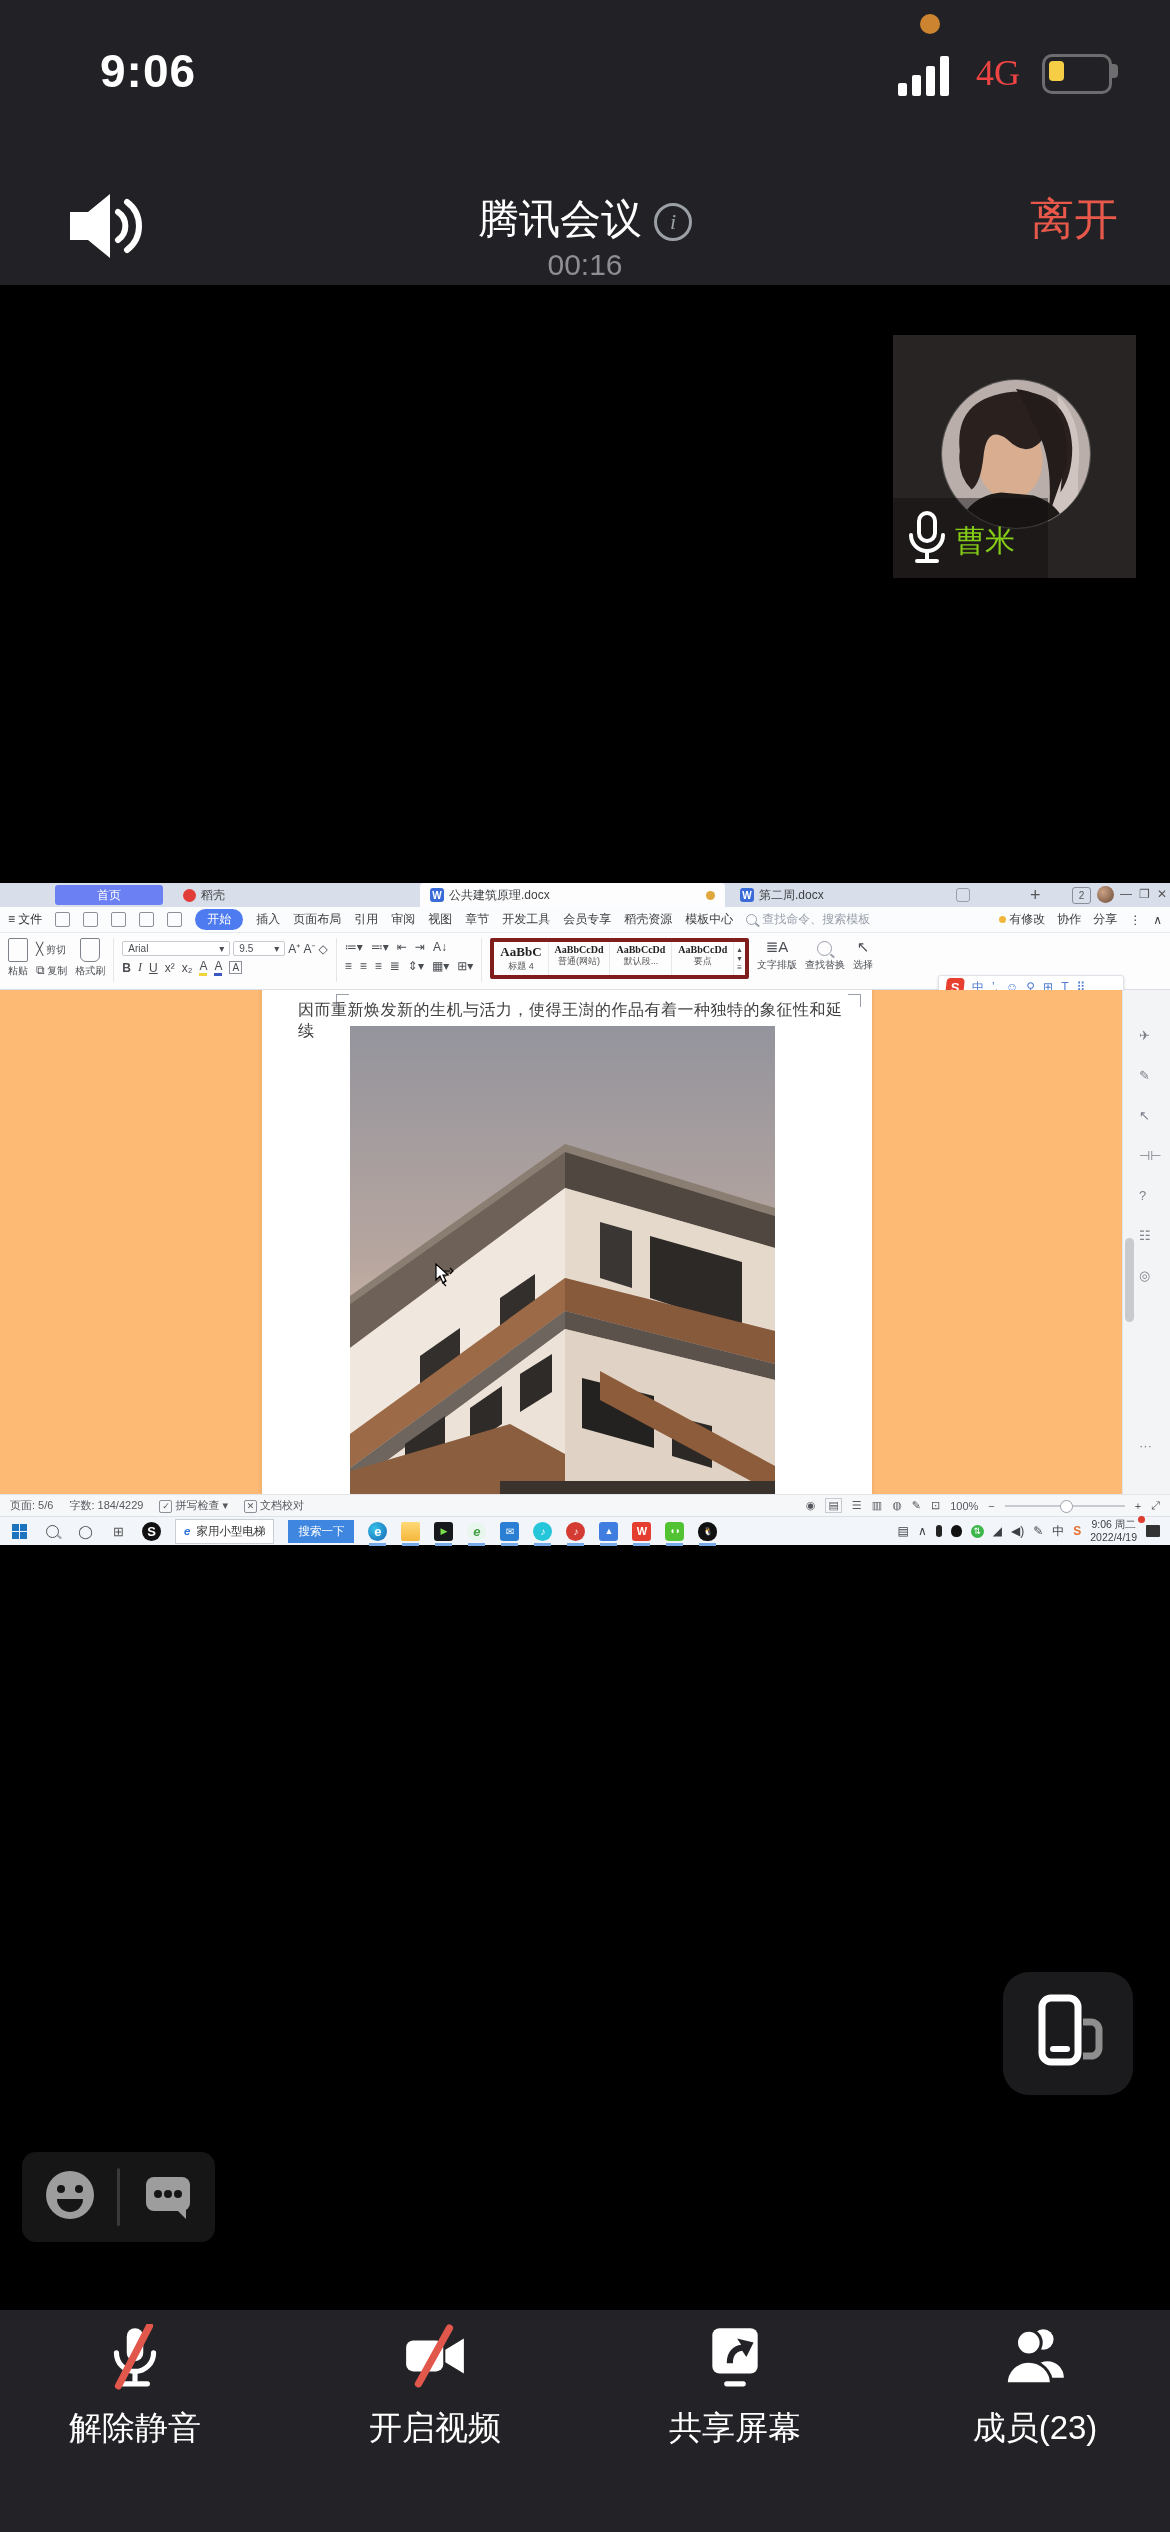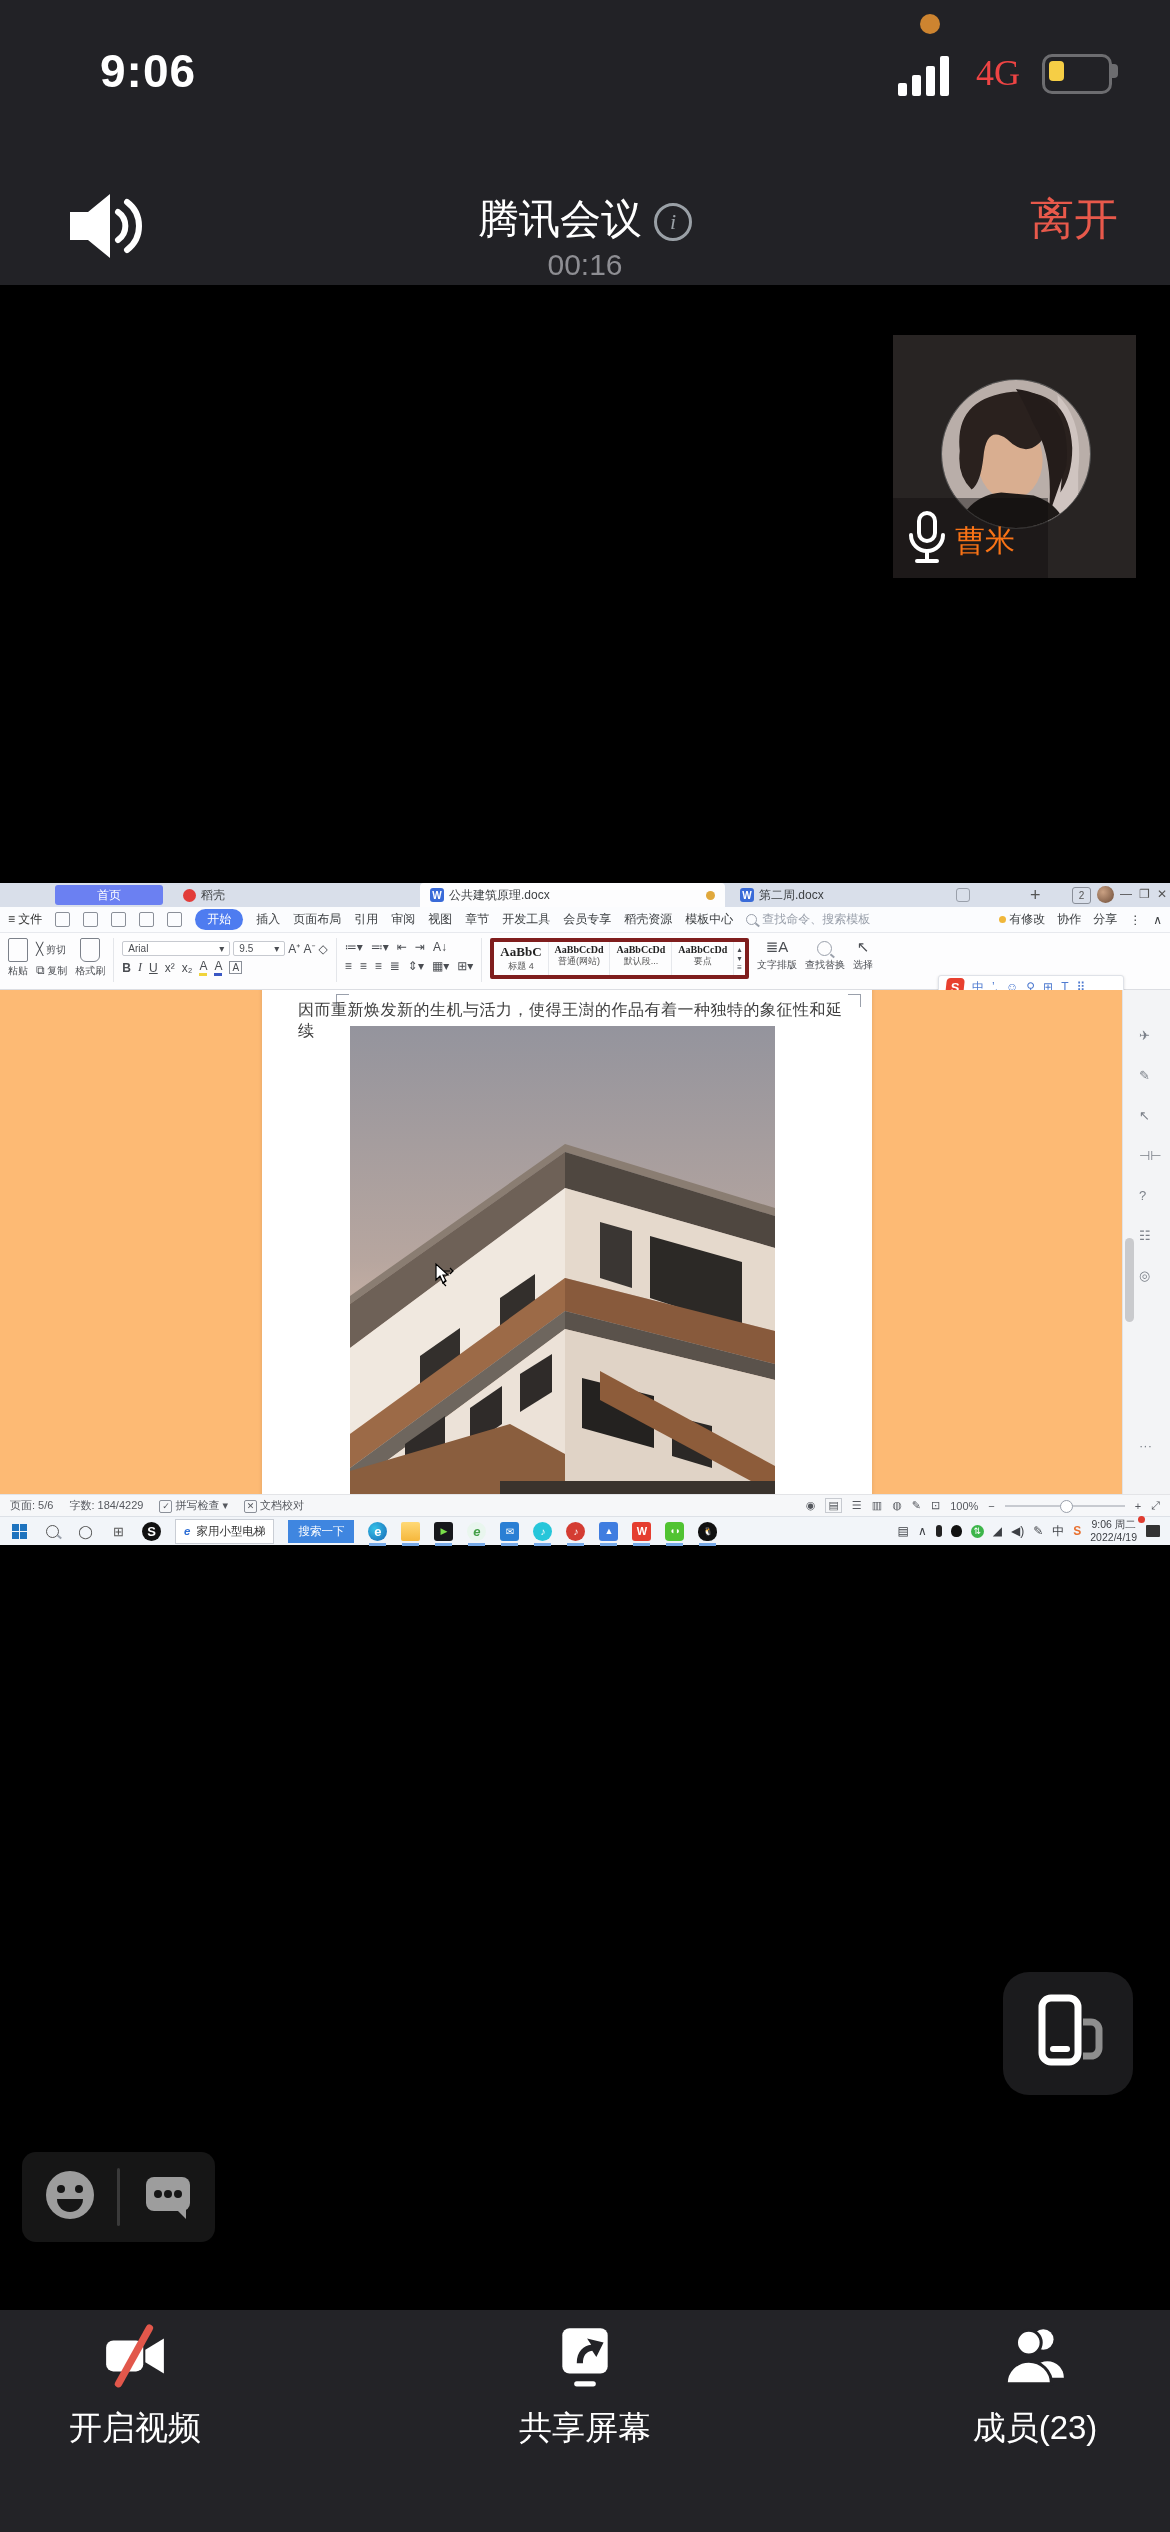--- a/index.html
+++ b/index.html
@@ -18,21 +18,21 @@
   #batt-cap{left:1112px;top:64px;width:6px;height:14px;background:#6d6d70;border-radius:0 4px 4px 0;}
   #mtg-title{left:0;top:192px;width:1170px;text-align:center;font-size:41px;color:#fff;}
   #info-ic{display:inline-block;width:32px;height:32px;border:3px solid #9aa0a6;border-radius:50%;
            color:#9aa0a6;font-size:22px;line-height:32px;text-align:center;vertical-align:middle;margin-left:12px;font-family:"Liberation Serif",serif;font-style:italic;}
   #mtg-timer{left:0;top:248px;width:1170px;text-align:center;font-size:30px;color:#8e8e93;}
   #leave-btn{left:1030px;top:190px;font-size:44px;color:#e8594b;}
   
   #tile{left:893px;top:335px;width:243px;height:243px;background:#282423;overflow:hidden;}
   #tile-ava{left:48px;top:44px;width:148px;height:148px;border-radius:50%;overflow:hidden;border:1px solid #555;}
   #tile-bar{left:0;top:163px;width:155px;height:80px;background:rgba(15,13,13,.45);}
-  #tile-name{left:62px;top:186px;font-size:30px;color:#f97316;}
+  #tile-name{left:62px;top:186px;font-size:30px;color:#84cc16;}
   
   #share{left:0;top:883px;width:1170px;height:662px;background:#fff;font-size:12px;color:#333;}
   #tabbar{left:0;top:0;width:1170px;height:24px;background:#d9dfea;}
   .vtab{position:absolute;top:0;height:24px;display:flex;align-items:center;gap:5px;font-size:12px;color:#3d4043;margin-left:25px;}
   #tab-home{left:30px;top:2px;height:20px;width:108px;background:#6b80f2;border-radius:3px;color:#fff;justify-content:center;}
   #docer-dot{width:13px;height:13px;border-radius:50%;background:#e23c39;display:inline-block;}
   .wlogo{width:14px;height:14px;background:#3a6bd8;color:#fff;border-radius:3px;font-size:10px;font-weight:700;
          display:inline-flex;align-items:center;justify-content:center;}
   #tab-doc1{left:395px;width:305px;background:#fdfdfe;border-radius:4px 4px 0 0;padding:0 10px;box-sizing:border-box;}
   #dirty-dot{width:9px;height:9px;border-radius:50%;background:#e0a83c;margin-left:auto;}
@@ -498,20 +498,30 @@
         <circle cx="18" cy="27" r="4" fill="#161616"></circle>
         <circle cx="28" cy="27" r="4" fill="#161616"></circle>
         <circle cx="38" cy="27" r="4" fill="#161616"></circle>
       </svg>
     </span>
   </div>
 
   <div class="abs" id="btoolbar">
     <div class="tool">
       <svg width="66" height="66" viewBox="0 0 64 64">
+        <rect x="24" y="4" width="16" height="32" rx="8" fill="#fff"></rect>
+        <path d="M14 28 a18 18 0 0 0 36 0" fill="none" stroke="#fff" stroke-width="5" stroke-linecap="round"></path>
+        <line x1="32" y1="46" x2="32" y2="56" stroke="#fff" stroke-width="5"></line>
+        <line x1="20" y1="58" x2="44" y2="58" stroke="#fff" stroke-width="5" stroke-linecap="round"></line>
+        <line x1="46" y1="2" x2="16" y2="60" stroke="#e2574b" stroke-width="7" stroke-linecap="round"></line>
+      </svg>
+      <span class="tool-label">解除静音</span>
+    </div>
+    <div class="tool">
+      <svg width="66" height="66" viewBox="0 0 64 64">
         <rect x="4" y="16" width="36" height="30" rx="7" fill="#fff"></rect>
         <polygon points="42,25 60,14 60,48 42,37" fill="#fff"></polygon>
         <line x1="46" y1="4" x2="16" y2="58" stroke="#e2574b" stroke-width="7" stroke-linecap="round"></line>
       </svg>
       <span class="tool-label">开启视频</span>
     </div>
     <div class="tool">
       <svg width="66" height="66" viewBox="0 0 64 64">
         <rect x="10" y="4" width="44" height="44" rx="7" fill="#fff"></rect>
         <path d="M24 38 c0-12 7-17 14-18 l-4-6 16 4 -7 14 -4-6 c-6 1-9 5-9 12 z" fill="#232327"></path>

